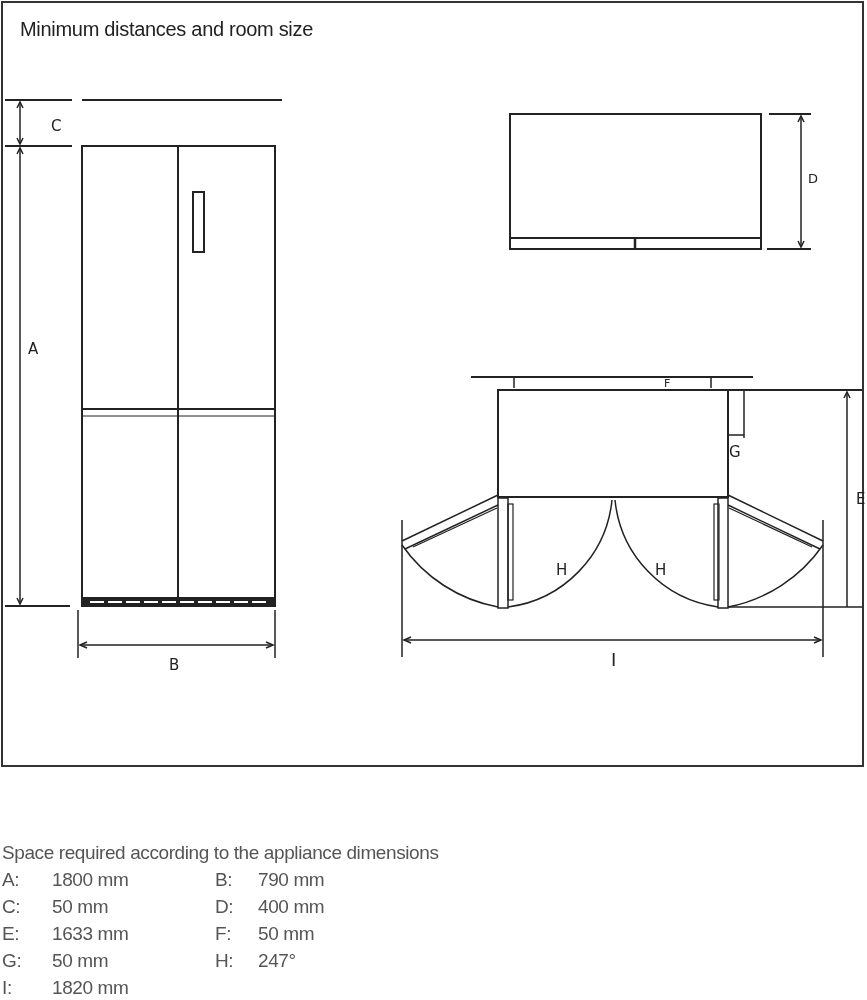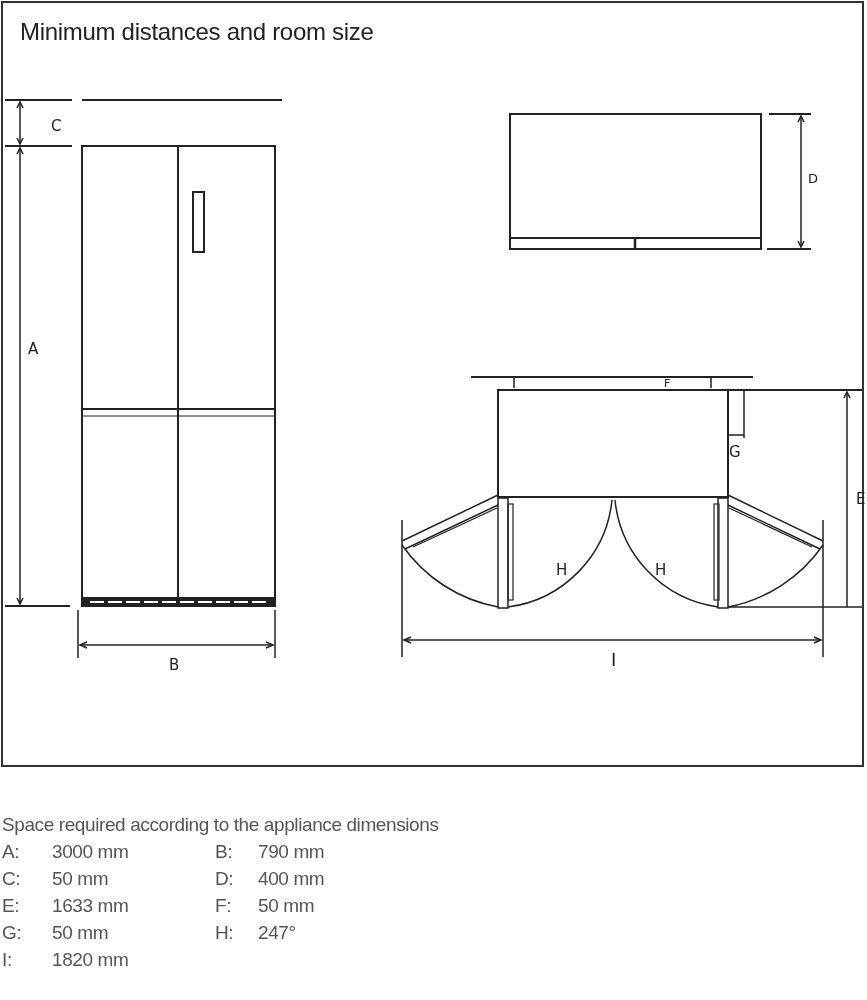--- a/index.html
+++ b/index.html
@@ -1,26 +1,26 @@
 <!DOCTYPE html>
 <html><head>
 <meta charset="utf-8">
 <style>
   html, body { margin:0; padding:0; background:#ffffff; }
   body { width:867px; height:1000px; position:relative; overflow:hidden;
          font-family:"Liberation Sans", sans-serif; color:#333; }
   #frame { position:absolute; left:1px; top:1px; width:863px; height:766px;
            border:2px solid #333; box-sizing:border-box; }
-  #title { position:absolute; left:20px; top:18px; font-size:24px; color:#222;
+  #title { position:absolute; left:20px; top:18px; font-size:20px; color:#222;
            letter-spacing:-0.3px; }
   svg { position:absolute; left:0; top:0; }
   .lbl { font-family:"DejaVu Sans", sans-serif; font-size:15px; fill:#222; }
   #legend { position:absolute; left:2px; top:812px; font-size:19px; color:#555;
             line-height:26px; letter-spacing:-0.4px; }
-  #legend .heading { width:440px; line-height:26px; }
+  #legend .heading { width:440px; line-height:26px;margin-top:28px; }
   .row { display:flex; height:27px; align-items:center; }
   .cell { display:flex; width:213px; }
   .key { width:50px; }
   .val { }
 </style>
 </head>
 <body>
 
 <div id="frame"></div>
 <div id="title">Minimum distances and room size</div>
@@ -125,21 +125,21 @@
   <text class="lbl" x="556" y="575">H</text>
   <text class="lbl" x="655" y="575">H</text>
   <text class="lbl" x="611" y="666" style="font-size:18px">I</text>
 </svg>
 
 <div id="legend">
   <div class="heading">Space required according to the appliance dimensions</div>
   <div class="row">
     <div class="cell">
         <span class="key">A:</span>
-        <span class="val">3000 mm</span>
+        <span class="val">1800 mm</span>
       </div>
     <div class="cell">
         <span class="key" style="width:43px">B:</span>
         <span class="val">790 mm</span>
       </div>
   </div>
   <div class="row">
     <div class="cell">
         <span class="key">C:</span>
         <span class="val">50 mm</span>

